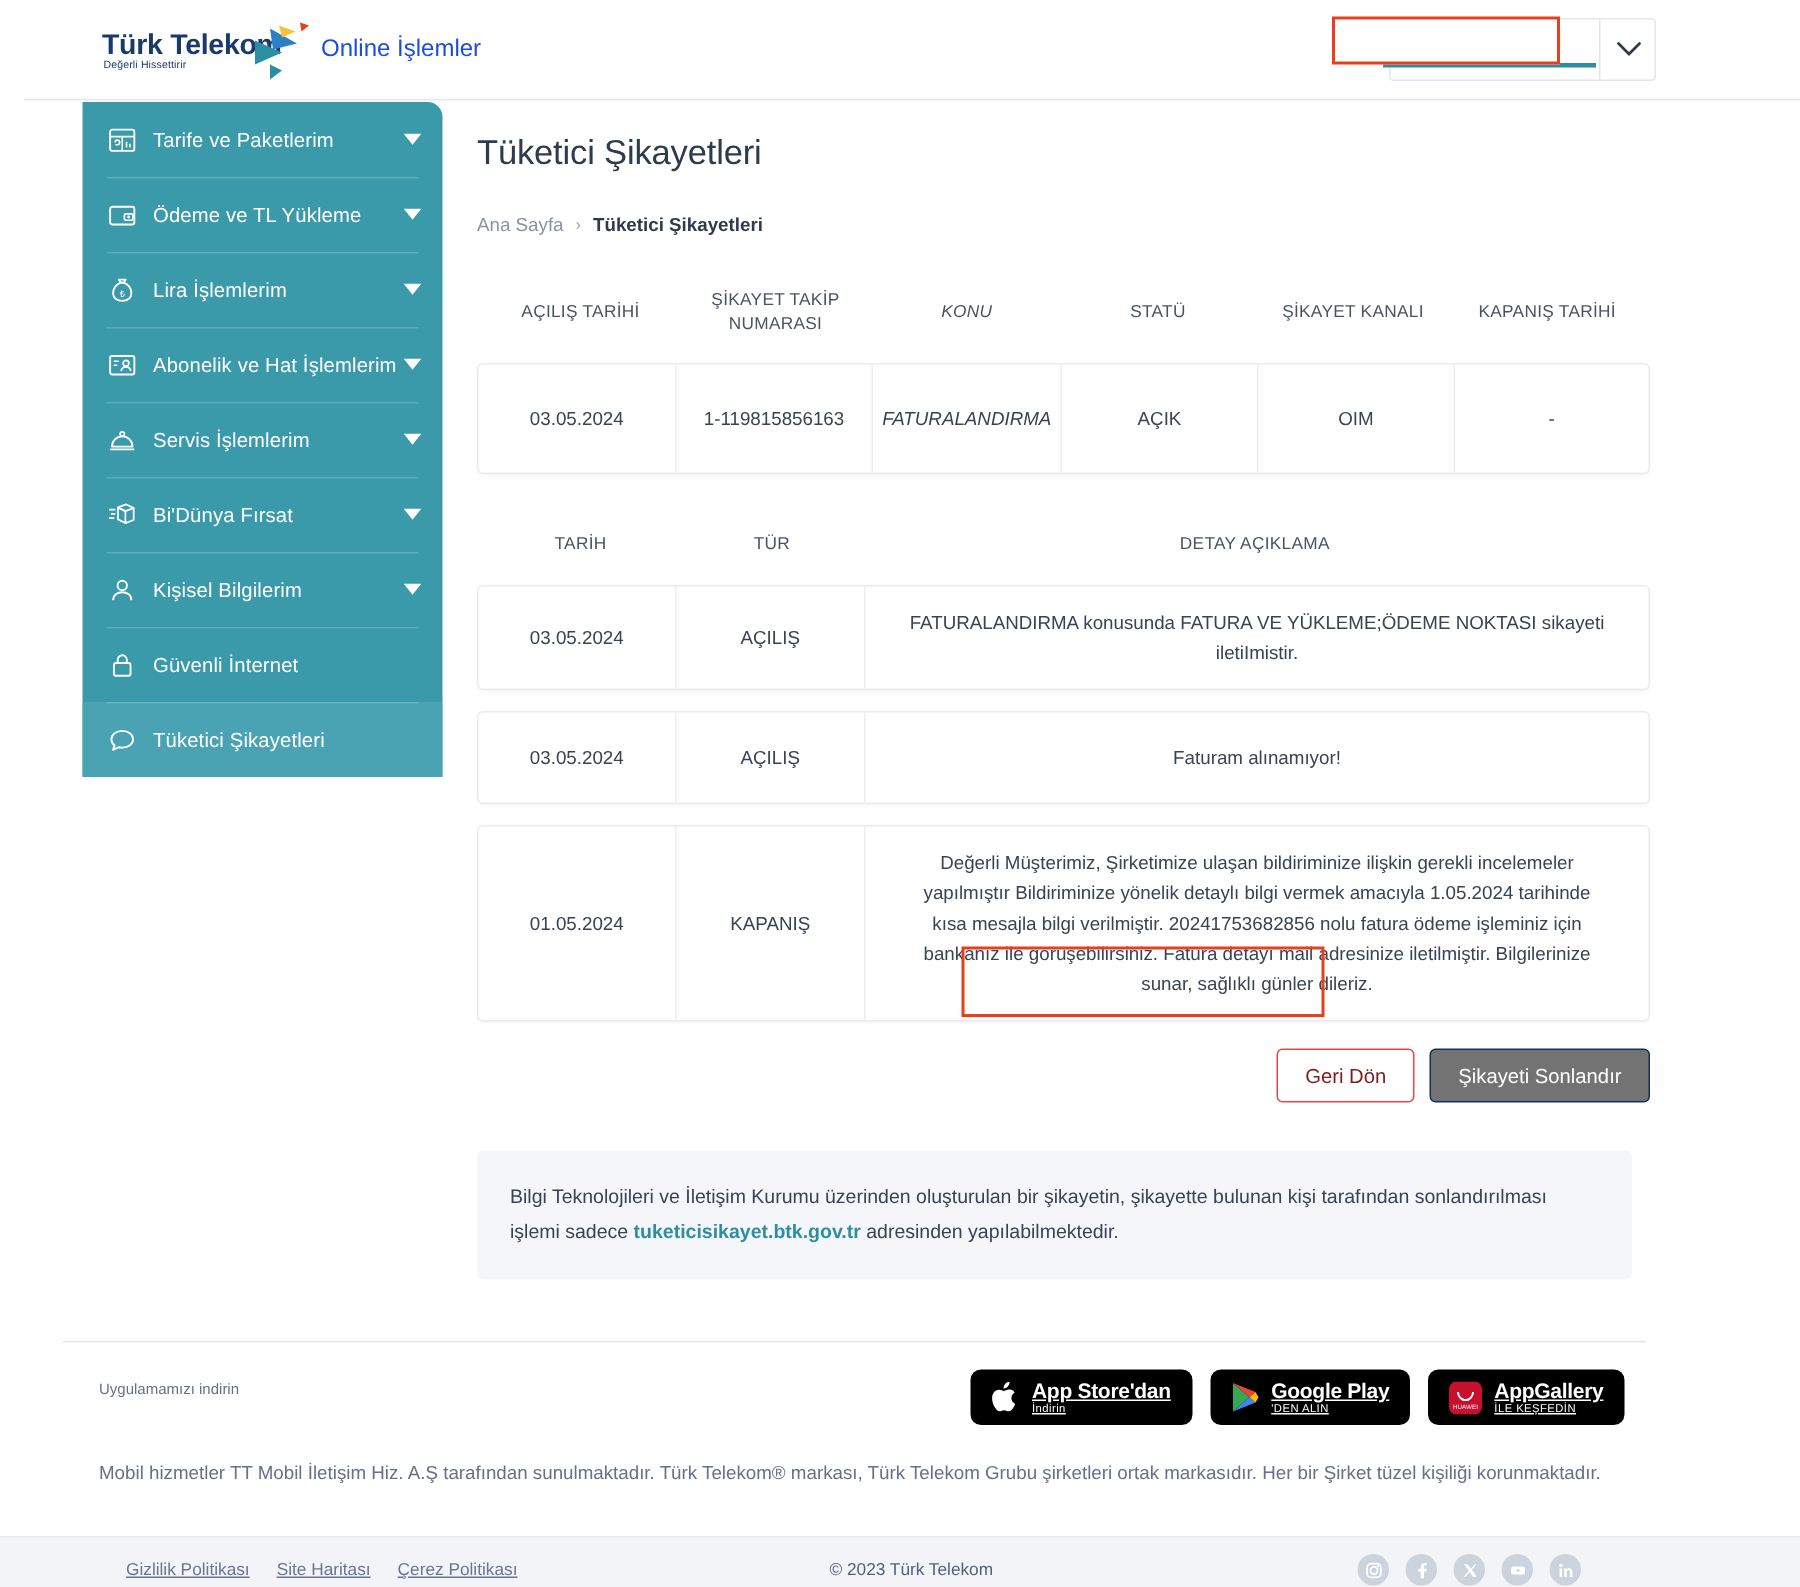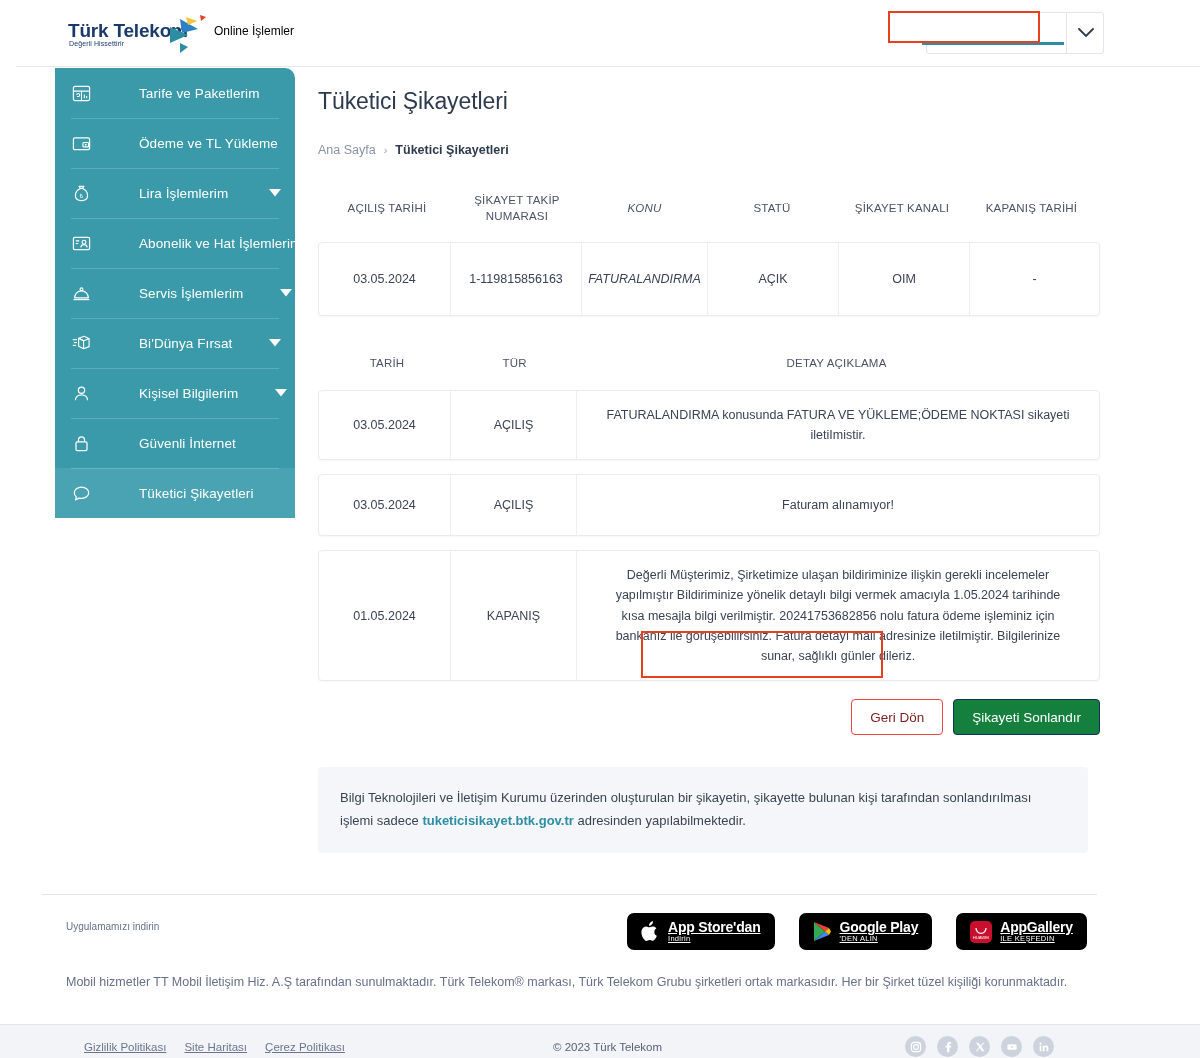--- a/index.html
+++ b/index.html
@@ -28,21 +28,21 @@
     letter-spacing: -.2px; line-height: 1;
     position: absolute; left: 0; top: 8px; white-space: nowrap;
   }
   .logo-sub {
     position: absolute; left: 1px; top: 27px;
     font-size: 7px; color: #1a3a6b; letter-spacing: .1px; white-space: nowrap;
   }
   .logo-arrows { position: absolute; left: 98px; top: 0; width: 48px; height: 42px; }
   .brand-label {
     position: absolute; left: 198px; top: 24px;
-    font-size: 12px; color: #000000; white-space: nowrap;
+    font-size: 16px; color: #1d4ed8; white-space: nowrap;
   }
 
   
   .acct-box {
     position: absolute; left: 910px; top: 12px;
     width: 178px; height: 42px;
     background: #fff; border: 1px solid #e2e5ea; border-radius: 3px;
   }
   .acct-underline {
     position: absolute; left: 906px; top: 42px;
@@ -68,21 +68,20 @@
     border-radius: 0 10px 0 0;
     overflow: hidden;
   }
   .nav-item {
     position: relative;
     height: 50px;
     display: flex; align-items: center;
     padding: 0 14px 0 16px;
     color: #ffffff;
     cursor: pointer;
-    gap: 37px;
   }
   .nav-item + .nav-item::before {
     content: ""; position: absolute; left: 16px; right: 16px; top: 0;
     height: 1px; background: rgba(255,255,255,.18);
   }
   .nav-item.selected { background: #4aa3b2; }
   .nav-icon {
     width: 20px; height: 20px; margin-right: 11px;
     flex: 0 0 20px; display: flex; align-items: center; justify-content: center;
   }
@@ -134,39 +133,39 @@
   }
 
   
   .btn-row { display: flex; justify-content: flex-end; gap: 10px; margin-top: 18px; }
   .btn {
     font-family: "Liberation Sans", sans-serif;
     font-size: 13.5px; border-radius: 4px; cursor: pointer;
     padding: 0 18px; height: 36px; display: flex; align-items: center;
   }
   .btn-secondary { background: #fff; color: #7f1d1d; border: 1px solid #ef4444; }
-  .btn-primary { background: #15803d; color: #fff; border: 1px solid #12305e; }
+  .btn-primary { background: #737373; color: #fff; border: 1px solid #12305e; }
 
   
   .info-panel {
     margin-top: 32px; width: 770px;
     background: #f5f6fa; border-radius: 4px;
     padding: 20px 22px; font-size: 13px; line-height: 1.75; color: #3a4354;
   }
   .info-link { color: #2d8ea3; font-weight: bold; text-decoration: none; }
 
   
   .footer-sep {
     position: absolute; left: 42px; top: 894px; width: 1055px; height: 1px; background: #e2e5ea;
   }
   .dl-label {
     position: absolute; left: 66px; top: 921px;
     font-size: 10px; color: #66708a;
   }
-  .badges { position: absolute; left: 627px; top: 913px; display: flex; gap: 24px; border-radius: 14px; }
+  .badges { position: absolute; left: 647px; top: 913px; display: flex; gap: 12px; border-radius: 14px; }
   .badge {
     background: #000; border-radius: 7px; height: 37px;
     display: flex; align-items: center; gap: 8px; padding: 0 14px; color: #fff;
   }
   .badge-txt-big { font-size: 14px; font-weight: bold; line-height: 1.05; letter-spacing: -.2px; }
   .badge-txt-small { font-size: 7.5px; letter-spacing: .3px; line-height: 1.05; }
 
   .legal {
     position: absolute; left: 66px; top: 972px; width: 1010px;
     font-size: 12.5px; color: #66708a; line-height: 1.6;

